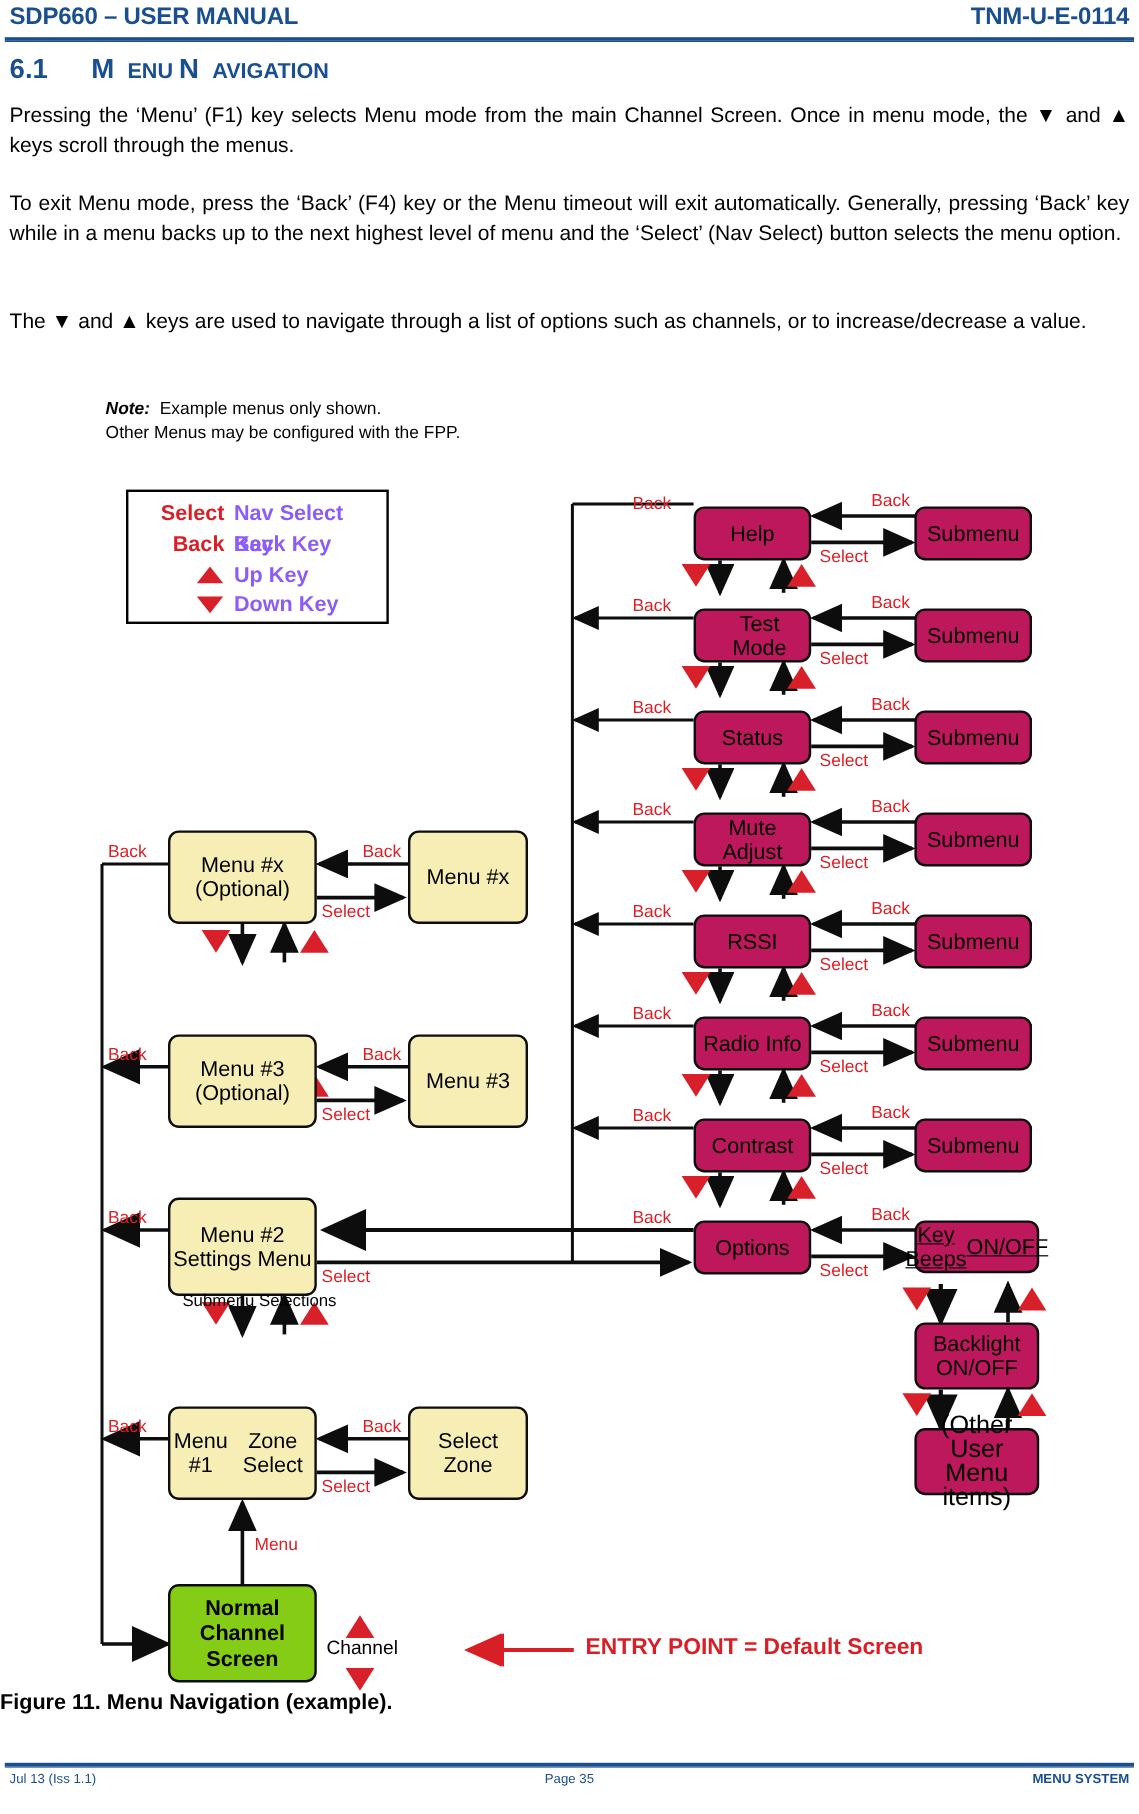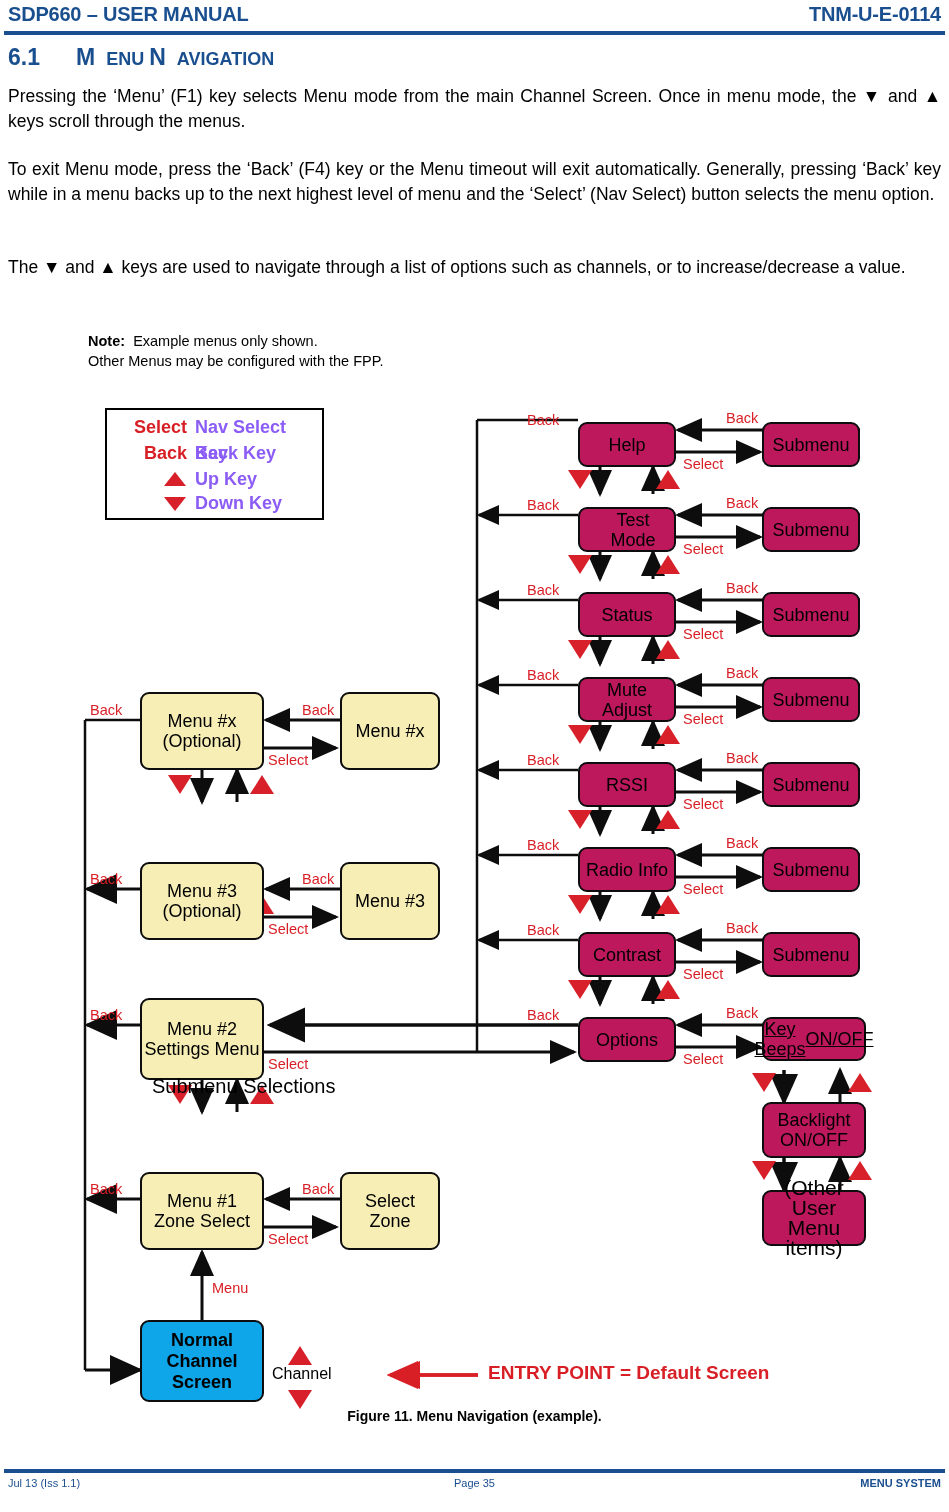--- a/index.html
+++ b/index.html
@@ -17,47 +17,47 @@
   
   .h2{position:absolute;left:8px;top:44px;font-size:23px;font-weight:bold;color:#1a4f8f;}
   .h2 .num{display:inline-block;width:68px;}
   .sc{font-size:23px;}
   .sc .small{font-size:18px;padding-left:11px;}
 
   
   .para{position:absolute;left:8px;width:933px;font-size:17.5px;line-height:25px;text-align:justify;}
   .para.last{text-align:left;}
   .note{position:absolute;left:88px;font-size:14.5px;line-height:20px;}
-  .note b{font-weight:bold;}
+  .note b{font-weight:bold;font-style:italic;}
 
   
   .legend{position:absolute;left:105px;top:408px;width:215px;height:108px;border:2px solid #000;background:#fff;}
   .legend .row{position:absolute;height:26px;line-height:26px;}
   .legend .key{position:absolute;width:80px;text-align:right;color:#d81f26;font-size:18px;font-weight:bold;left:0;}
   .legend .desc{position:absolute;left:88px;font-size:18px;font-weight:bold;color:#8b5cf6;}
   .tri-up,.tri-dn{position:absolute;width:0;height:0;}
   .tri-up{border-left:11px solid transparent;border-right:11px solid transparent;border-bottom:14px solid #d8202a;}
   .tri-dn{border-left:11px solid transparent;border-right:11px solid transparent;border-top:14px solid #d8202a;}
 
   
   #diagram{position:absolute;left:0;top:390px;width:949px;height:1020px;}
   #diagram svg{position:absolute;left:0;top:0;}
   .node{position:absolute;border:2.5px solid #0d0d0d;border-radius:9px;
         box-sizing:border-box;display:flex;align-items:center;justify-content:center;
         text-align:center;font-size:18px;line-height:20px;color:#000;z-index:3;}
   .node.green{background:#be185d;}
   .node.cream{background:#f7eeb5;}
-  .node.yellow{background:#0ea5e9;font-weight:bold;line-height:21px;}
+  .node.yellow{background:#84cc16;font-weight:bold;line-height:21px;}
   .lbl{position:absolute;color:#d81f26;font-size:14.5px;z-index:4;white-space:nowrap;background:transparent;}
-  .lbl.blk{color:#000;font-size:20px;}
+  .lbl.blk{color:#000;font-size:14px;}
   .entry{position:absolute;color:#d81f26;font-size:19px;font-weight:bold;white-space:nowrap;z-index:4;}
   .chanlbl{position:absolute;color:#000;font-size:16px;z-index:4;}
 
   
-  .cap{position:absolute;left:0;top:1408px;width:949px;text-align:center;font-size:14px;font-weight:bold;}
+  .cap{position:absolute;left:0;top:1408px;width:949px;font-size:18px;font-weight:bold;}
 
   
   .ftr-rule{position:absolute;left:4px;top:1469px;width:941px;height:0;border-top:3px solid #1a4f8f;border-bottom:1px solid #1a4f8f;}
   .ftr{position:absolute;top:1477px;font-size:11px;color:#1a4f8f;}
   .ftr.l{left:8px;}
   .ftr.c{left:0;width:949px;text-align:center;}
   .ftr.r{right:8px;font-weight:bold;}
 </style>
 </head>
 <body>
@@ -309,21 +309,21 @@
       <span>(Optional)</span>
   </div>
   <div class="node cream" style="left:140px;top:472px;width:124px;height:78px;flex-direction:column;">
     <span>Menu #3</span>
       <span>(Optional)</span>
   </div>
   <div class="node cream" style="left:140px;top:608px;width:124px;height:82px;flex-direction:column;">
     <span>Menu #2</span>
       <span>Settings Menu</span>
   </div>
-  <div class="node cream" style="left:140px;top:782px;width:124px;height:78px;flex-direction:column;">
+  <div class="node cream" style="left:140px;top:782px;width:124px;height:78px;">
     <span>Menu #1</span>
       <span>Zone Select</span>
   </div>
 
   <div class="node cream" style="left:340px;top:302px;width:100px;height:78px;">
       <span>Menu #x</span>
     </div>
   <div class="node cream" style="left:340px;top:472px;width:100px;height:78px;">
       <span>Menu #3</span>
     </div>

